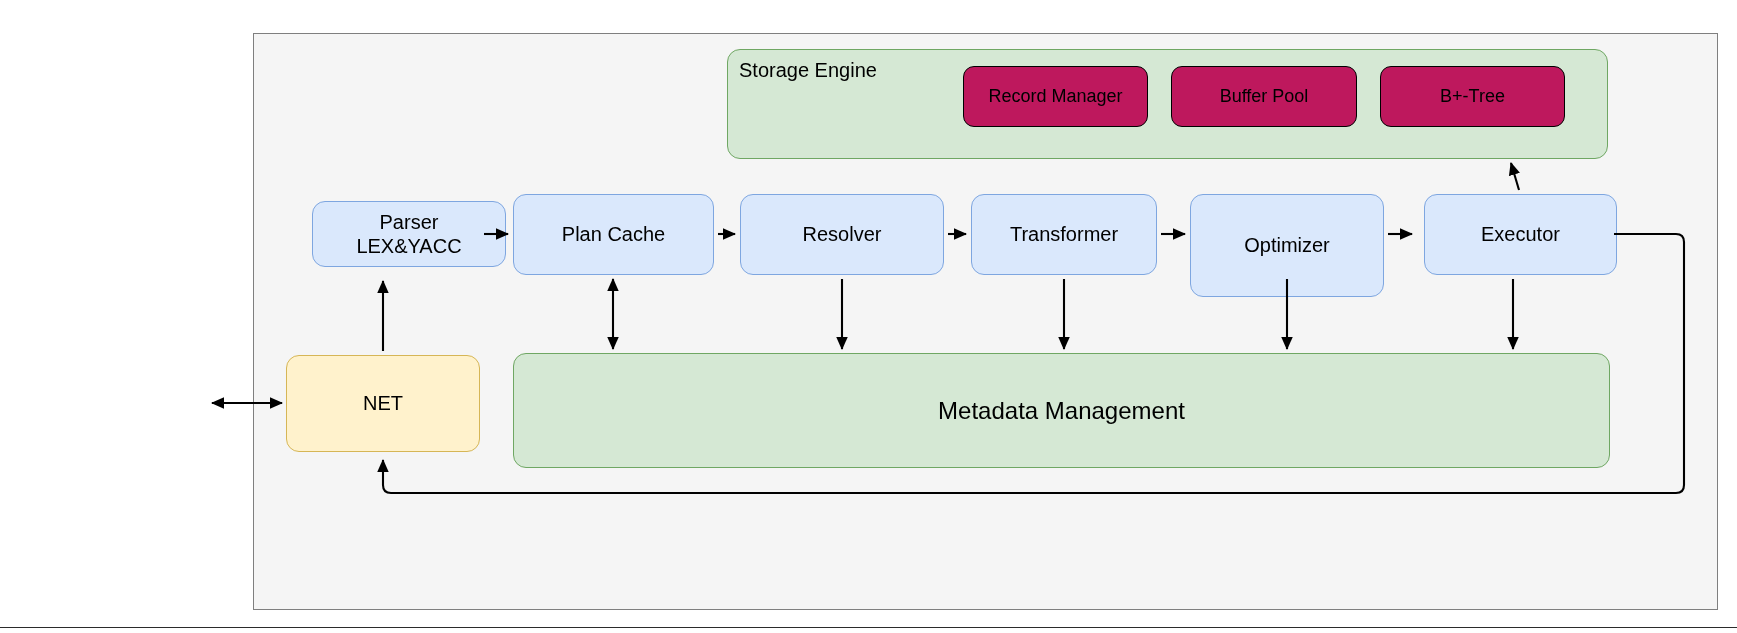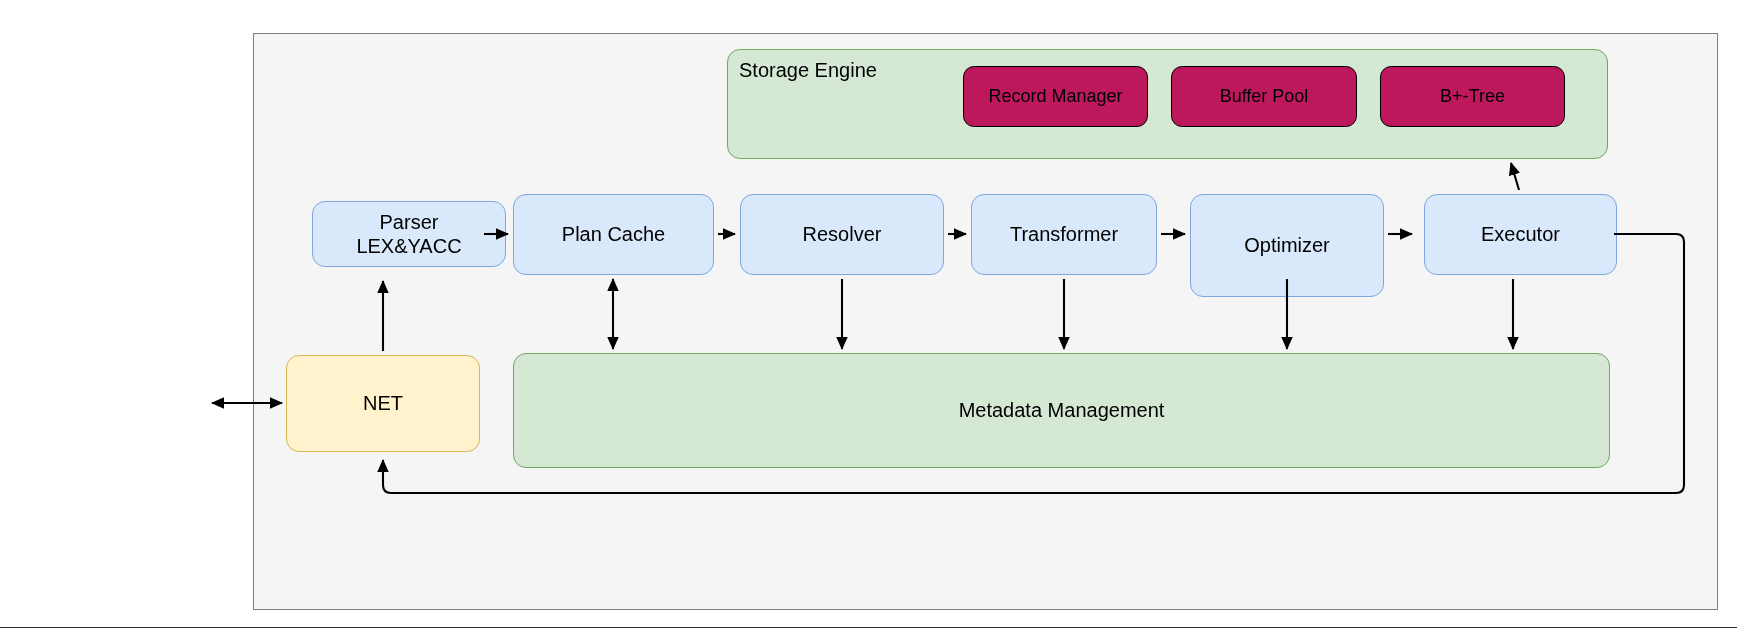--- a/index.html
+++ b/index.html
@@ -62,21 +62,21 @@
   }
   .group-title-center {
     position: absolute;
     left: 0;
     top: 0;
     width: 100%;
     height: 100%;
     display: flex;
     align-items: center;
     justify-content: center;
-    font-size: 20px;
+    font-size: 24px;
     color: #000;
   }
 
   
   .stage-blue {
     background: #dae8fc;
     border: 1px solid #7ea6e0;
     border-radius: 13px;
     font-size: 20px;
   }

